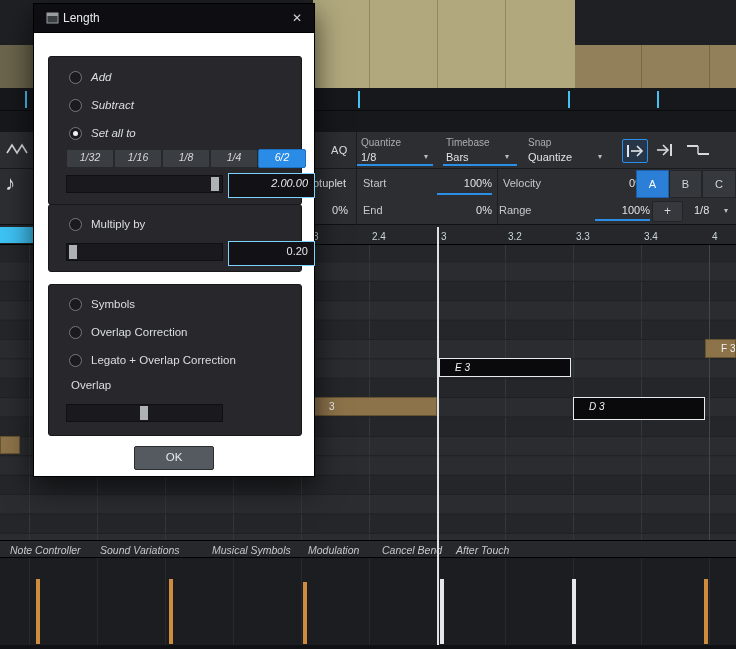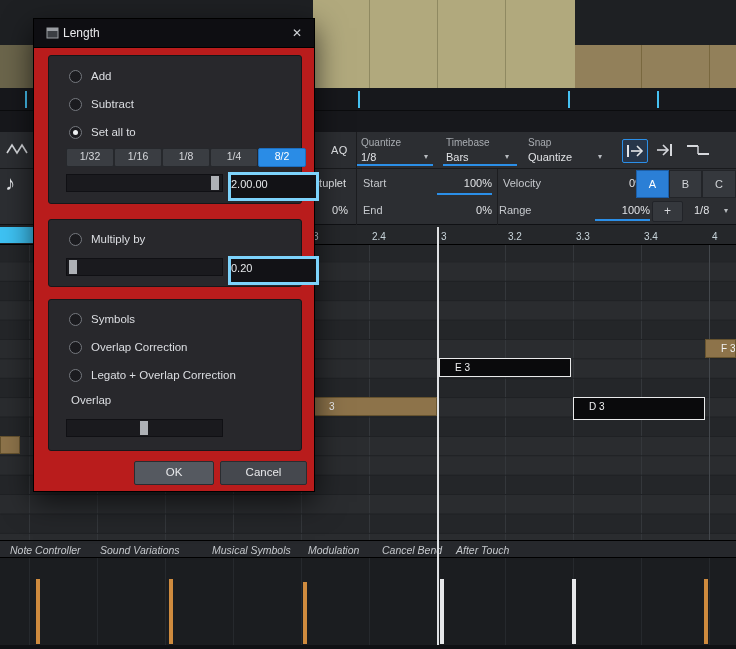--- a/index.html
+++ b/index.html
@@ -14,41 +14,41 @@
   .fill{background:#2b8fe8;}
   
   .rlbl{font-size:10px;color:#c8d4da;white-space:nowrap;}
   
   .abc{background:#35383d;border:1px solid #222428;color:#d2d5d9;font-size:11px;text-align:center;line-height:26px;}
   .abc.sel{background:#2b7fd6;border-color:#1d5ea6;color:#fff;}
   
   .btab{font-size:10.5px;color:#c6c9cd;white-space:nowrap;font-style:italic;}
   
   .note{font-size:10px;line-height:17px;padding-left:15px;color:#f1f2f3;white-space:nowrap;overflow:hidden;}
-  .note.sel{background:#0a0a0c;border:1px solid #e9eaeb;}
+  .note.sel{background:#0a0a0c;border:1px solid #e9eaeb;font-style:italic;}
   .note.tan{background:#8d734a;border:1px solid #66532f;}
   
-  .dialog{position:absolute;left:33px;top:3px;width:280px;height:472px;background:#b91c1c;
-          border:1px solid #000;box-shadow:0 10px 28px rgba(0,0,0,.65);z-index:10;margin-top:15px;}
+  .dialog{position:absolute;left:33px;top:3px;width:280px;height:472px;background:#ffffff;
+          border:1px solid #000;box-shadow:0 10px 28px rgba(0,0,0,.65);z-index:10;}
   .titlebar{position:absolute;left:0;top:0;width:100%;height:28px;background:#0e0e12;border-bottom:1px solid #000;}
   .title{position:absolute;left:29px;top:7px;font-size:12px;color:#e9eaec;}
   .closebtn{position:absolute;right:6px;top:5px;width:22px;height:18px;text-align:center;line-height:18px;
             font-size:12px;color:#cfd2d6;}
   .group{position:absolute;background:#28282c;border:1px solid #17171a;border-radius:3px;}
   .radiorow{position:absolute;display:flex;align-items:center;gap:9px;height:14px;}
   .radio{width:13px;height:13px;border-radius:50%;border:1px solid #75787e;background:#1b1b1f;box-sizing:border-box;flex:0 0 auto;}
   .radio.sel::after{content:"";display:block;width:5px;height:5px;border-radius:50%;background:#eef0f2;margin:3px;}
   .rlab{font-size:11.5px;color:#dcdee2;white-space:nowrap;}
   .frac{position:absolute;height:17px;background:#3a3d42;border:1px solid #26282c;border-radius:2px;
         color:#d6d8dc;font-size:10.5px;text-align:center;line-height:15px;}
   .frac.sel{background:#2a8ce6;border-color:#1d6fc0;color:#fff;}
   .slider{position:absolute;height:16px;background:#1a1a1e;border:1px solid #101014;}
   .handle{position:absolute;top:1px;bottom:1px;width:8px;background:#aeb1b6;}
-  .vbox{position:absolute;height:20px;background:#121216;border:3px solid #7dd3fc;color:#e6e8ea;
-        font-size:11px;text-align:left;padding:3px 6px 0 0;}
+  .vbox{position:absolute;height:20px;background:#121216;border:1px solid #7dd3fc;color:#e6e8ea;
+        font-size:11px;text-align:right;padding:3px 6px 0 0;}
   .dbtn{position:absolute;height:22px;border:1px solid #2a2c30;border-radius:2px;color:#e8e9eb;
         font-size:11.5px;text-align:center;line-height:20px;}
   .sep{background:#1c1d20;}
 </style>
 </head>
 <body>
 
 <div class="screen">
 
   <div class="abs" style="left:0;top:0;width:736px;height:88px;background:#1e2023;"></div>
@@ -201,38 +201,38 @@
   <div class="dialog">
     <div class="titlebar">
       <svg style="position:absolute;left:12px;top:8px;" width="13" height="12" viewBox="0 0 13 12">
         <rect x="1" y="1" width="11" height="10" fill="#3b3e43" stroke="#9a9da2" stroke-width="1"></rect>
         <rect x="1" y="1" width="11" height="3" fill="#9a9da2"></rect>
       </svg>
       <div class="title">Length</div>
       <div class="closebtn">✕</div>
     </div>
 
-    <div class="group" style="left:14px;top:36px;width:252px;height:147px;">
+    <div class="group" style="left:14px;top:52px;width:252px;height:147px;font-style:italic;">
       <div class="radiorow" style="left:20px;top:13px;">
         <span class="radio"></span>
         <span class="rlab">Add</span>
       </div>
       <div class="radiorow" style="left:20px;top:41px;">
         <span class="radio"></span>
         <span class="rlab">Subtract</span>
       </div>
       <div class="radiorow" style="left:20px;top:69px;">
         <span class="radio sel"></span>
         <span class="rlab">Set all to</span>
       </div>
       <div class="frac" style="left:17px;top:92px;width:46px;">1/32</div>
       <div class="frac" style="left:65px;top:92px;width:46px;">1/16</div>
       <div class="frac" style="left:113px;top:92px;width:46px;">1/8</div>
       <div class="frac" style="left:161px;top:92px;width:46px;">1/4</div>
-      <div class="frac sel" style="left:209px;top:92px;width:46px;">8/2</div>
+      <div class="frac sel" style="left:209px;top:92px;width:46px;">6/2</div>
       <div class="slider" style="left:17px;top:118px;width:155px;">
         <div class="handle" style="left:144px;"></div>
       </div>
       <div class="vbox" style="left:179px;top:116px;width:79px;">2.00.00</div>
     </div>
 
     <div class="group" style="left:14px;top:200px;width:252px;height:66px;">
       <div class="radiorow" style="left:20px;top:12px;">
         <span class="radio"></span>
         <span class="rlab">Multiply by</span>
@@ -256,16 +256,15 @@
         <span class="radio"></span>
         <span class="rlab">Legato + Overlap Correction</span>
       </div>
       <div class="abs rlab" style="left:22px;top:94px;">Overlap</div>
       <div class="slider" style="left:17px;top:119px;width:155px;">
         <div class="handle" style="left:73px;"></div>
       </div>
     </div>
 
     <div class="dbtn" style="left:100px;top:442px;width:78px;background:#555960;">OK</div>
-    <div class="dbtn" style="left:186px;top:442px;width:85px;background:#45484e;">Cancel</div>
   </div>
 
 </div>
 
 </body></html>

